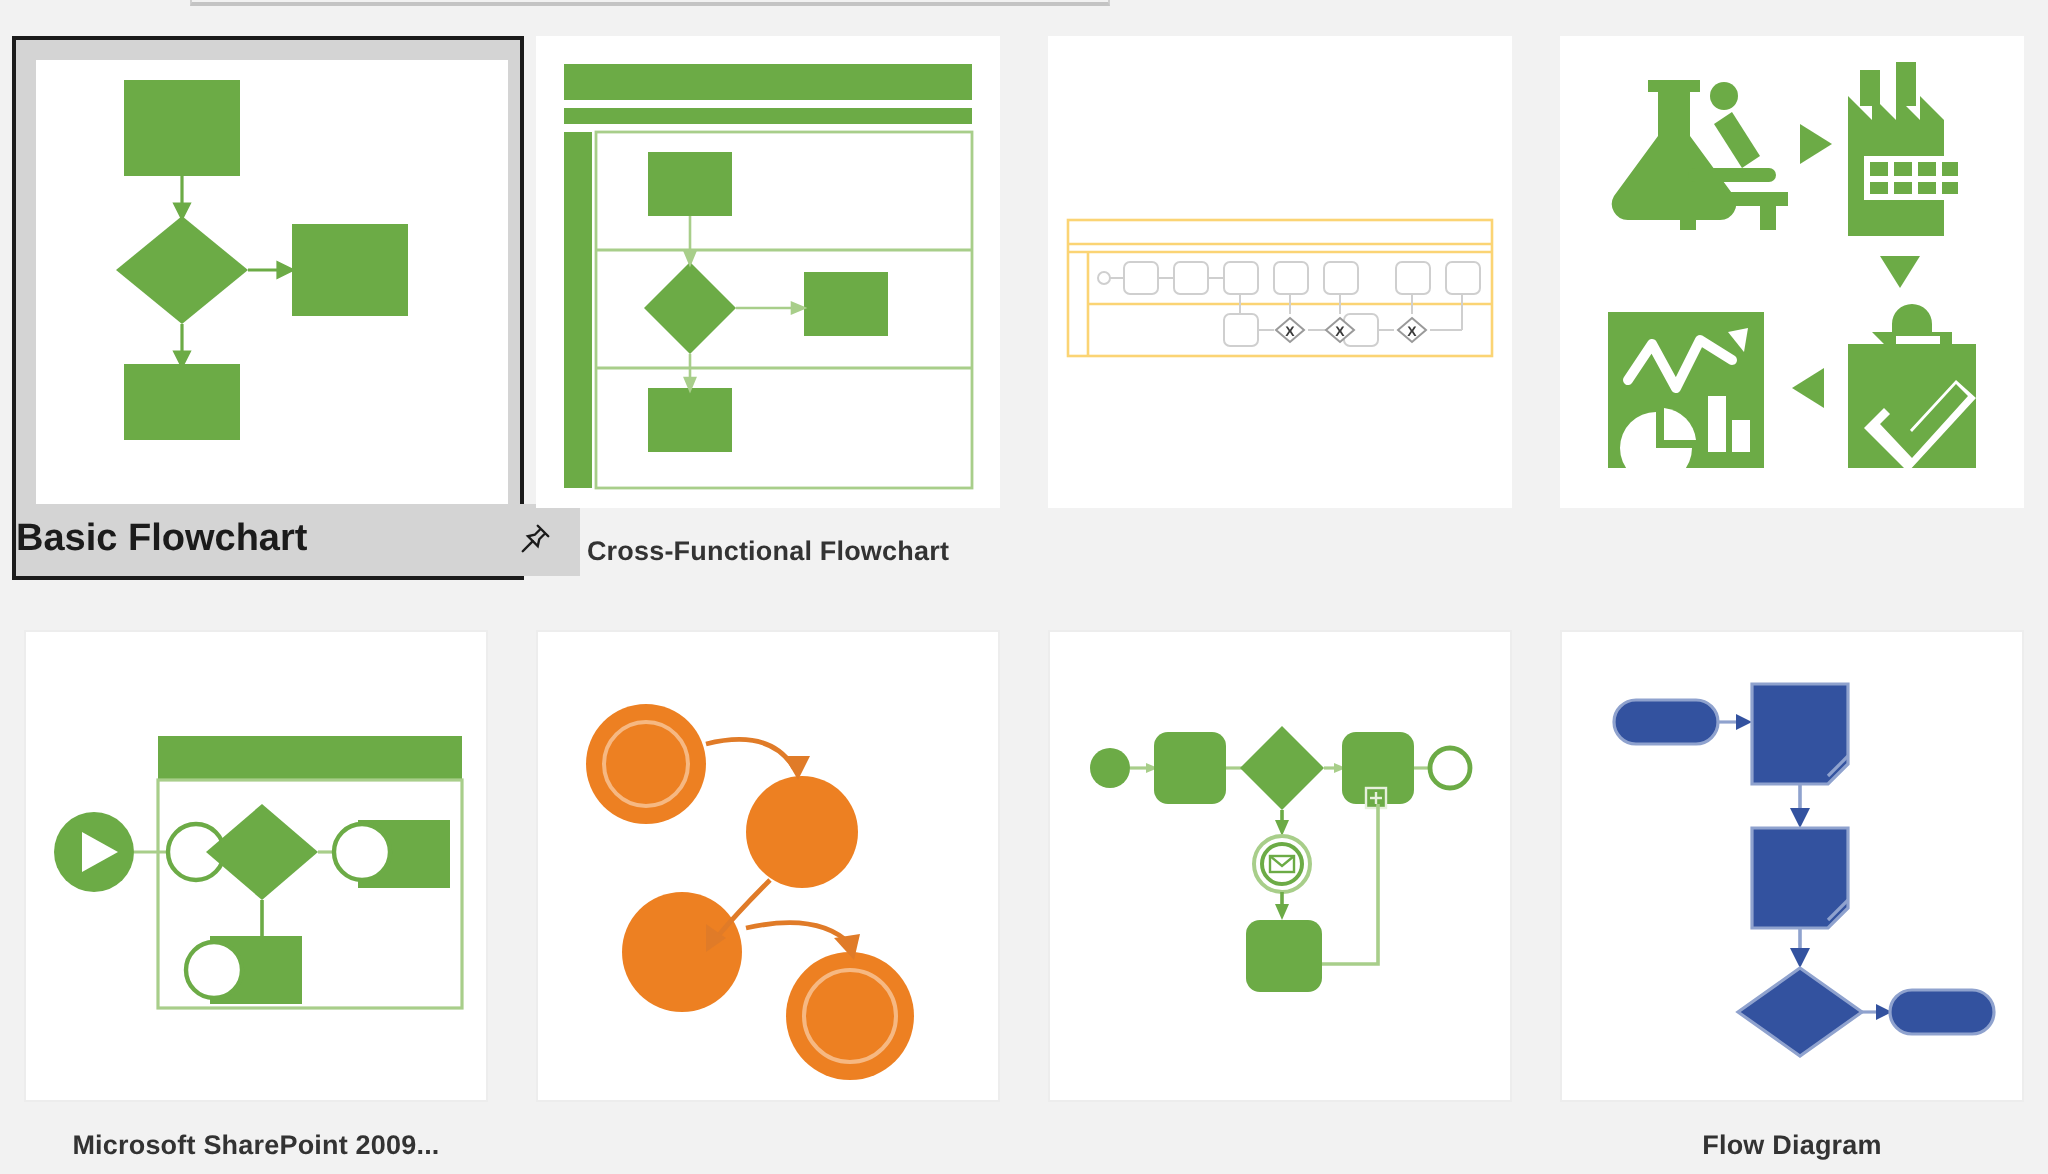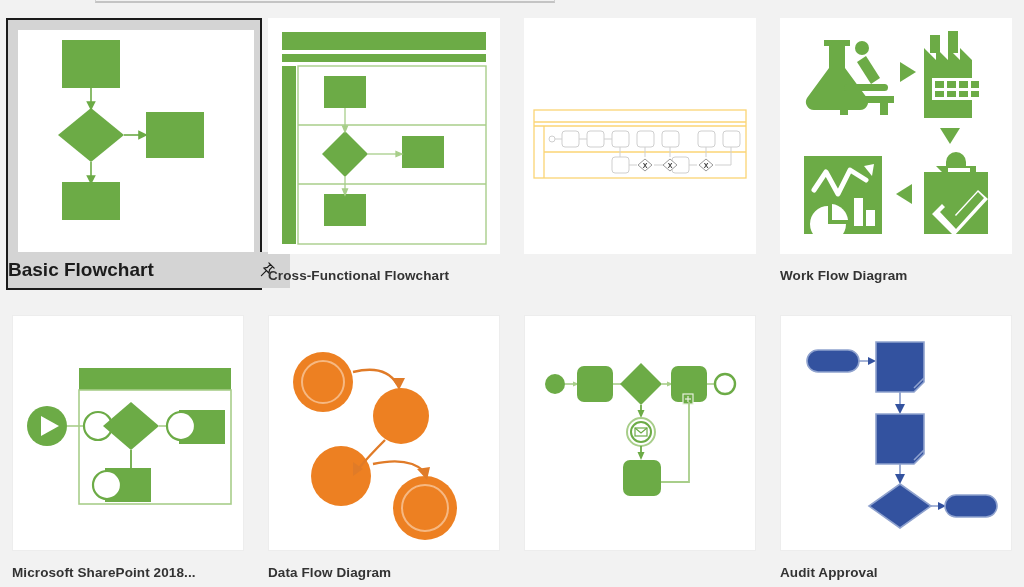--- a/index.html
+++ b/index.html
@@ -33,20 +33,21 @@
   .thumb{
     width:232px;height:236px;
     background:#ffffff;
     box-sizing:border-box;
     position:relative;
     overflow:hidden;
   }
   .row2 .thumb{border:1px solid #ededed;}
   .caption{
     width:232px;
+    text-align:center;
     font-size:13.5px;
     font-weight:bold;
     color:#333333;
     padding-top:14px;
     box-sizing:border-box;
     letter-spacing:0.1px;
   }
   
   .tile.selected{
     padding:0;
@@ -249,42 +250,41 @@
 
           <g>
             <path d="M156 148 h10 v-4 a10 10 0 0 1 20 0 v4 h10 v6 h-6 v-4 h-22 v4 h-6 z"></path>
             <rect x="144" y="154" width="64" height="62"></rect>
             <path d="M162 186 l12 12 l24 -26 l10 9 l-34 37 l-22 -22 z" fill="#ffffff"></path>
             <path d="M166 188 l10 10 l22 -24 l6 6 l-28 31 l-16 -17 z" fill="#6cab46"></path>
           </g>
         </g>
       </svg>
     </div>
-    <div class="caption">Work Flow Diagram</div>
   </div>
 
   <div class="tile row2">
     <div class="thumb">
       <svg width="232" height="236" viewBox="0 0 232 236">
         <rect x="66" y="52" width="152" height="22" fill="#6cab46"></rect>
         <rect x="66" y="74" width="152" height="114" fill="none" stroke="#a8ce8a" stroke-width="1.6"></rect>
         <circle cx="34" cy="110" r="20" fill="#6cab46"></circle>
         <polygon points="28,100 46,110 28,120" fill="#ffffff"></polygon>
         <line x1="54" y1="110" x2="72" y2="110" stroke="#a8ce8a" stroke-width="1.6"></line>
         <circle cx="85" cy="110" r="14" fill="#ffffff" stroke="#6cab46" stroke-width="2.2"></circle>
         <polygon points="118,86 146,110 118,134 90,110" fill="#6cab46"></polygon>
         <line x1="146" y1="110" x2="160" y2="110" stroke="#a8ce8a" stroke-width="1.6"></line>
         <rect x="166" y="94" width="46" height="34" fill="#6cab46"></rect>
         <circle cx="168" cy="110" r="14" fill="#ffffff" stroke="#6cab46" stroke-width="2.2"></circle>
         <line x1="118" y1="134" x2="118" y2="152" stroke="#6cab46" stroke-width="1.8"></line>
         <rect x="92" y="152" width="46" height="34" fill="#6cab46"></rect>
         <circle cx="94" cy="169" r="14" fill="#ffffff" stroke="#6cab46" stroke-width="2.2"></circle>
       </svg>
     </div>
-    <div class="caption">Microsoft SharePoint 2018...</div>
+    <div class="caption">Microsoft SharePoint 2009...</div>
   </div>
 
   <div class="tile row2">
     <div class="thumb">
       <svg width="232" height="236" viewBox="0 0 232 236">
         <g fill="#ed8022">
           <circle cx="54" cy="66" r="30"></circle>
           <circle cx="132" cy="100" r="28"></circle>
           <circle cx="72" cy="160" r="30"></circle>
           <circle cx="156" cy="192" r="32"></circle>
@@ -296,21 +296,20 @@
           <path d="M116 124 Q100 140 90 152"></path>
           <path d="M104 148 Q140 140 156 156"></path>
         </g>
         <g fill="#e07b28">
           <polygon points="130,74 123,62 136,62"></polygon>
           <polygon points="84,160 84,146 94,153"></polygon>
           <polygon points="158,164 148,153 161,151"></polygon>
         </g>
       </svg>
     </div>
-    <div class="caption">Data Flow Diagram</div>
   </div>
 
   <div class="tile row2">
     <div class="thumb">
       <svg width="232" height="236" viewBox="0 0 232 236">
         <circle cx="30" cy="68" r="10" fill="#6cab46"></circle>
         <line x1="40" y1="68" x2="50" y2="68" stroke="#a8ce8a" stroke-width="1.6"></line>
         <polygon points="54,68 48,65.5 48,70.5" fill="#a8ce8a"></polygon>
         <rect x="52" y="50" width="36" height="36" rx="7" fill="#6cab46"></rect>
         <line x1="88" y1="68" x2="100" y2="68" stroke="#a8ce8a" stroke-width="1.6"></line>
@@ -351,16 +350,16 @@
         <path d="M95 98 h48 v40 l-10 10 h-38 z" fill="#33529f" stroke="#8fa2ce" stroke-width="1.6"></path>
         <path d="M143 134 l-10 10" stroke="#8fa2ce" stroke-width="1.6" fill="none"></path>
         <line x1="119" y1="148" x2="119" y2="162" stroke="#8fa2ce" stroke-width="1.8"></line>
         <polygon points="119,168 114,158 124,158" fill="#33529f"></polygon>
         <polygon points="119,168 150,190 119,212 88,190" fill="#33529f" stroke="#8fa2ce" stroke-width="1.6"></polygon>
         <line x1="150" y1="190" x2="160" y2="190" stroke="#8fa2ce" stroke-width="1.6"></line>
         <polygon points="165,190 157,186 157,194" fill="#33529f"></polygon>
         <rect x="164" y="179" width="52" height="22" rx="11" fill="#33529f" stroke="#8fa2ce" stroke-width="1.6"></rect>
       </svg>
     </div>
-    <div class="caption">Audit Approval</div>
+    <div class="caption">Flow Diagram</div>
   </div>
 
 </div>
 
 </body></html>

